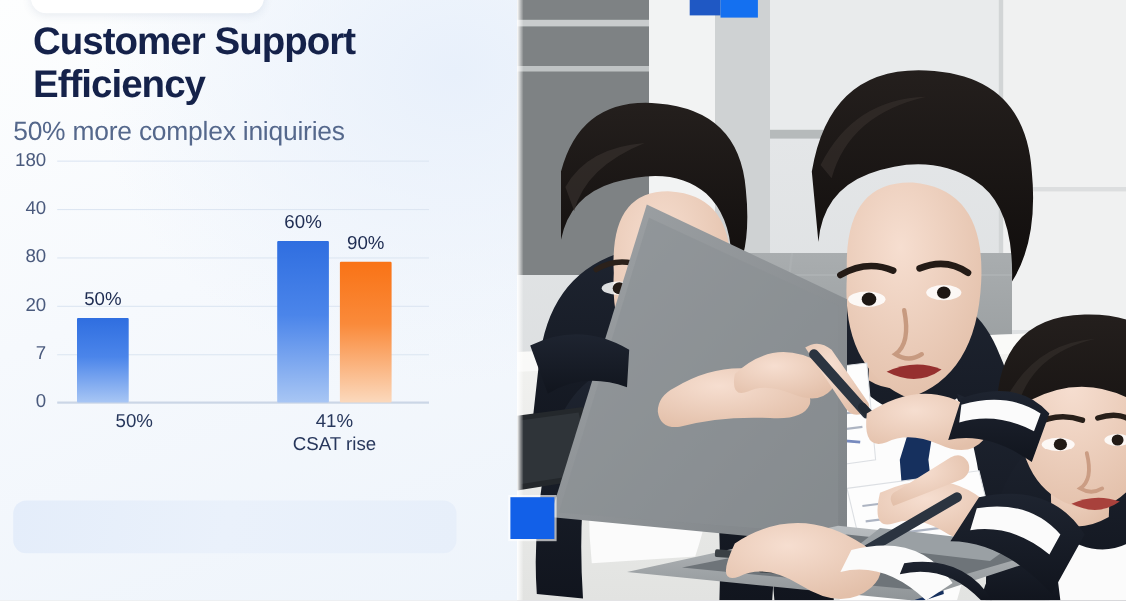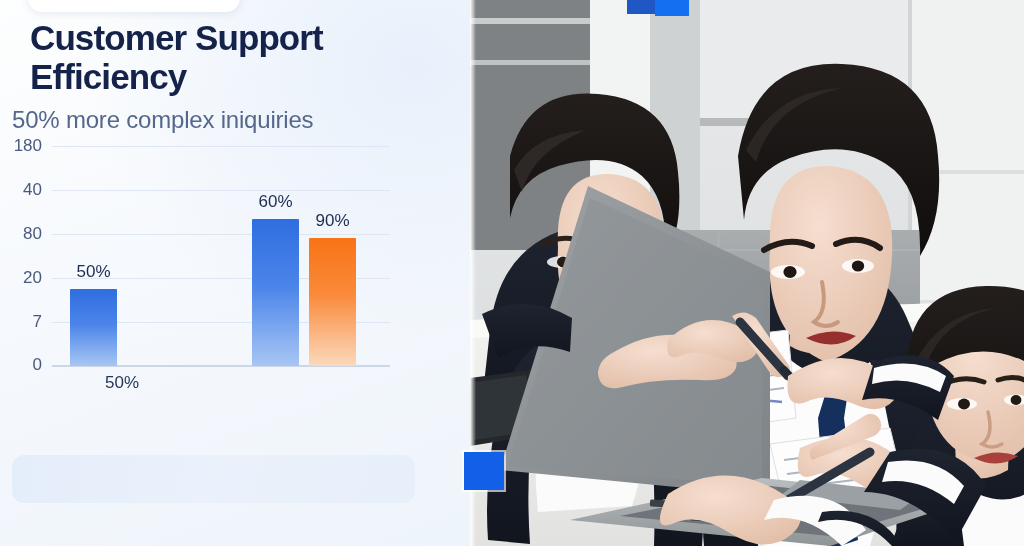--- a/index.html
+++ b/index.html
@@ -184,20 +184,24 @@
               </div>
             </div>
           </div>
 
         </div>
       </div>
 
       <div class="xlabels">
         <div class="xlabel" style="left:70px;">
           <span>50%</span>
+        </div>
+        <div class="xlabel" style="left:252px;">
+          <span>41%</span>
+          <span class="l2">CSAT rise</span>
         </div>
       </div>
 
     </div>
 
     <div class="placeholder-bar"></div>
   </div>
 
   <div class="photo">
     <svg viewBox="0 0 554 546" preserveAspectRatio="xMidYMid slice" aria-hidden="true">

